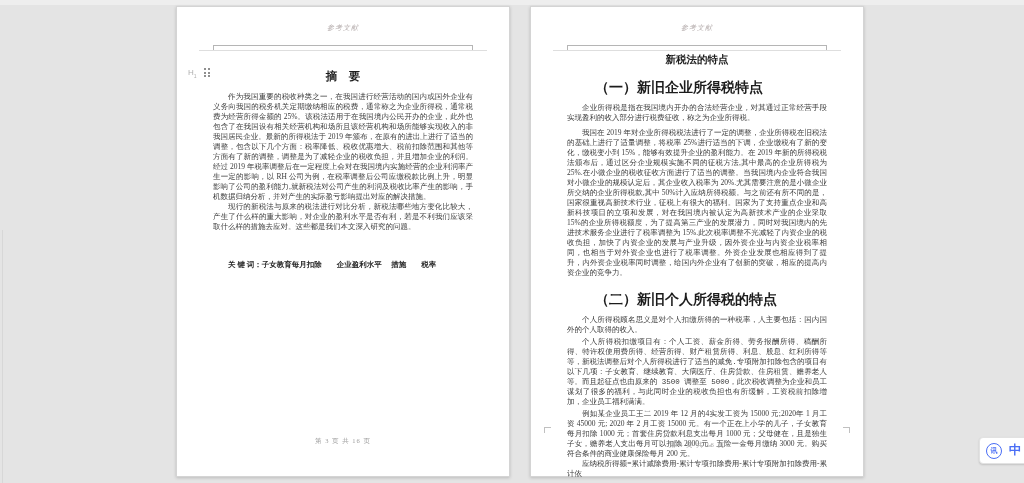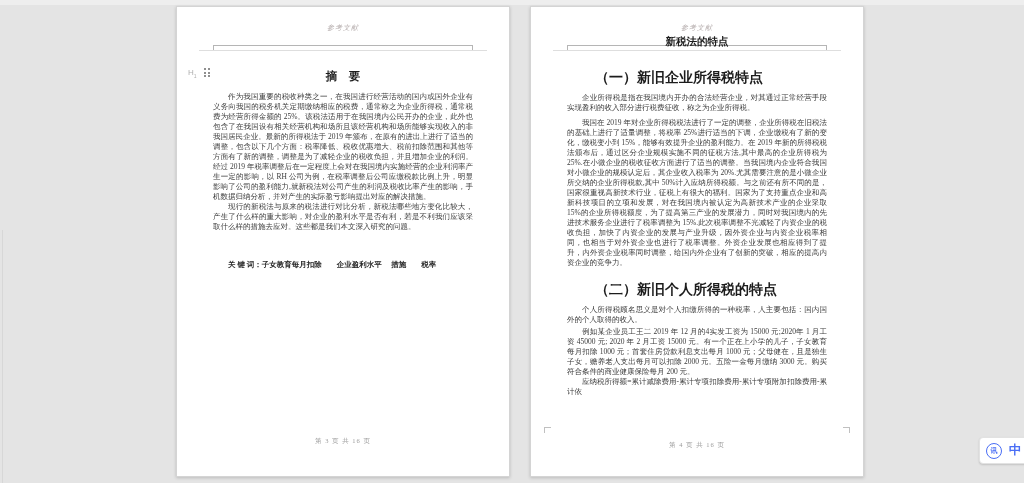--- a/index.html
+++ b/index.html
@@ -25,21 +25,21 @@
   .hdr-text{display:block;text-align:center;font-size:7px;letter-spacing:1px;color:#b6aeae;}
   .hdr-rule{position:absolute;top:22px;left:36px;right:36px;height:5px;border-top:1px solid #b5b5b5;}
   .hdr-rule:before,.hdr-rule:after{content:"";position:absolute;top:-1px;width:1px;height:5px;background:#b5b5b5;}
   .hdr-rule:before{left:0;} .hdr-rule:after{right:0;}
   .hdr-rule2{position:absolute;top:27px;left:22px;right:22px;border-top:1px solid #dedede;}
 
   .content{padding:0 36px;position:relative;}
 
   h1.doc-title{margin:0;text-align:center;font-weight:700;color:#1c1c1c;}
   .left .doc-title{padding-top:62px;font-size:11.5px;margin-bottom:8px;}
-  .right .doc-title{padding-top:28px;font-size:10.5px;margin-bottom:20px;}
+  .right .doc-title{padding-top:46px;font-size:10.5px;margin-bottom:12px;}
 
   h2.sec-heading{font-size:14px;font-weight:700;color:#1c1c1c;margin:10px 0 6px;text-indent:2em;}
   .right .sec2{margin-top:13px;}
 
   p.doc{font-size:7.5px;line-height:10px;text-align:justify;text-indent:2em;margin:0;color:#3b3b3b;}
   p.mb5{margin-bottom:5px;} p.mb2{margin-bottom:2px;font-family:Liberation Mono, monospace;}
 
   p.keywords{margin:28px 0 0;font-size:7.5px;line-height:10px;text-indent:2em;color:#2a2a2a;}
   p.keywords b{font-weight:700;}
   p.keywords span{font-weight:700;white-space:pre-wrap;}
@@ -111,20 +111,21 @@
   </div>
   <div class="content">
     <h1 class="doc-title">新税法的特点</h1>
 
     <h2 class="sec-heading">（一）新旧企业所得税特点</h2>
     <p class="doc mb5">企业所得税是指在我国境内开办的合法经营企业，对其通过正常经营手段实现盈利的收入部分进行税费征收，称之为企业所得税。</p>
     <p class="doc">我国在 2019 年对企业所得税税法进行了一定的调整，企业所得税在旧税法的基础上进行了适量调整，将税率 25%进行适当的下调，企业缴税有了新的变化，缴税变小到 15%，能够有效提升企业的盈利能力。在 2019 年新的所得税税法颁布后，通过区分企业规模实施不同的征税方法,其中最高的企业所得税为 25%.在小微企业的税收征收方面进行了适当的调整。当我国境内企业符合我国对小微企业的规模认定后，其企业收入税率为 20%.尤其需要注意的是小微企业所交纳的企业所得税款,其中 50%计入应纳所得税额。与之前还有所不同的是，国家很重视高新技术行业，征税上有很大的福利。国家为了支持重点企业和高新科技项目的立项和发展，对在我国境内被认定为高新技术产业的企业采取 15%的企业所得税额度，为了提高第三产业的发展潜力，同时对我国境内的先进技术服务企业进行了税率调整为 15%.此次税率调整不光减轻了内资企业的税收负担，加快了内资企业的发展与产业升级，因外资企业与内资企业税率相同，也相当于对外资企业也进行了税率调整。外资企业发展也相应得到了提升，内外资企业税率同时调整，给国内外企业有了创新的突破，相应的提高内资企业的竞争力。</p>
 
     <h2 class="sec-heading sec2">（二）新旧个人所得税的特点</h2>
     <p class="doc mb2">个人所得税顾名思义是对个人扣缴所得的一种税率，人主要包括：国内国外的个人取得的收入。</p>
+    <p class="doc mb2">个人所得税扣缴项目有：个人工资、薪金所得、劳务报酬所得、稿酬所得、特许权使用费所得、经营所得、财产租赁所得、利息、股息、红利所得等等，新税法调整后对个人所得税进行了适当的减免.专项附加扣除包含的项目有以下几项：子女教育、继续教育、大病医疗、住房贷款、住房租赁、赡养老人等。而且起征点也由原来的 3500 调整至 5000，此次税收调整为企业和员工谋划了很多的福利，与此同时企业的税收负担也有所缓解，工资税前扣除增加，企业员工福利满满。</p>
     <p class="doc">例如某企业员工王二 2019 年 12 月的4实发工资为 15000 元;2020年 1 月工资 45000 元; 2020 年 2 月工资 15000 元。有一个正在上小学的儿子，子女教育每月扣除 1000 元；首套住房贷款利息支出每月 1000 元；父母健在，且是独生子女，赡养老人支出每月可以扣除 2000 元。五险一金每月缴纳 3000 元。购买符合条件的商业健康保险每月 200 元。</p>
     <p class="doc">应纳税所得额=累计减除费用-累计专项扣除费用-累计专项附加扣除费用-累计依</p>
   </div>
   <div class="corner cl"></div>
   <div class="corner cr"></div>
   <div class="pg-footer">第 4 页 共 16 页</div>
 </section>
 
 <div class="ime-bar">
   <div class="ime-logo">

